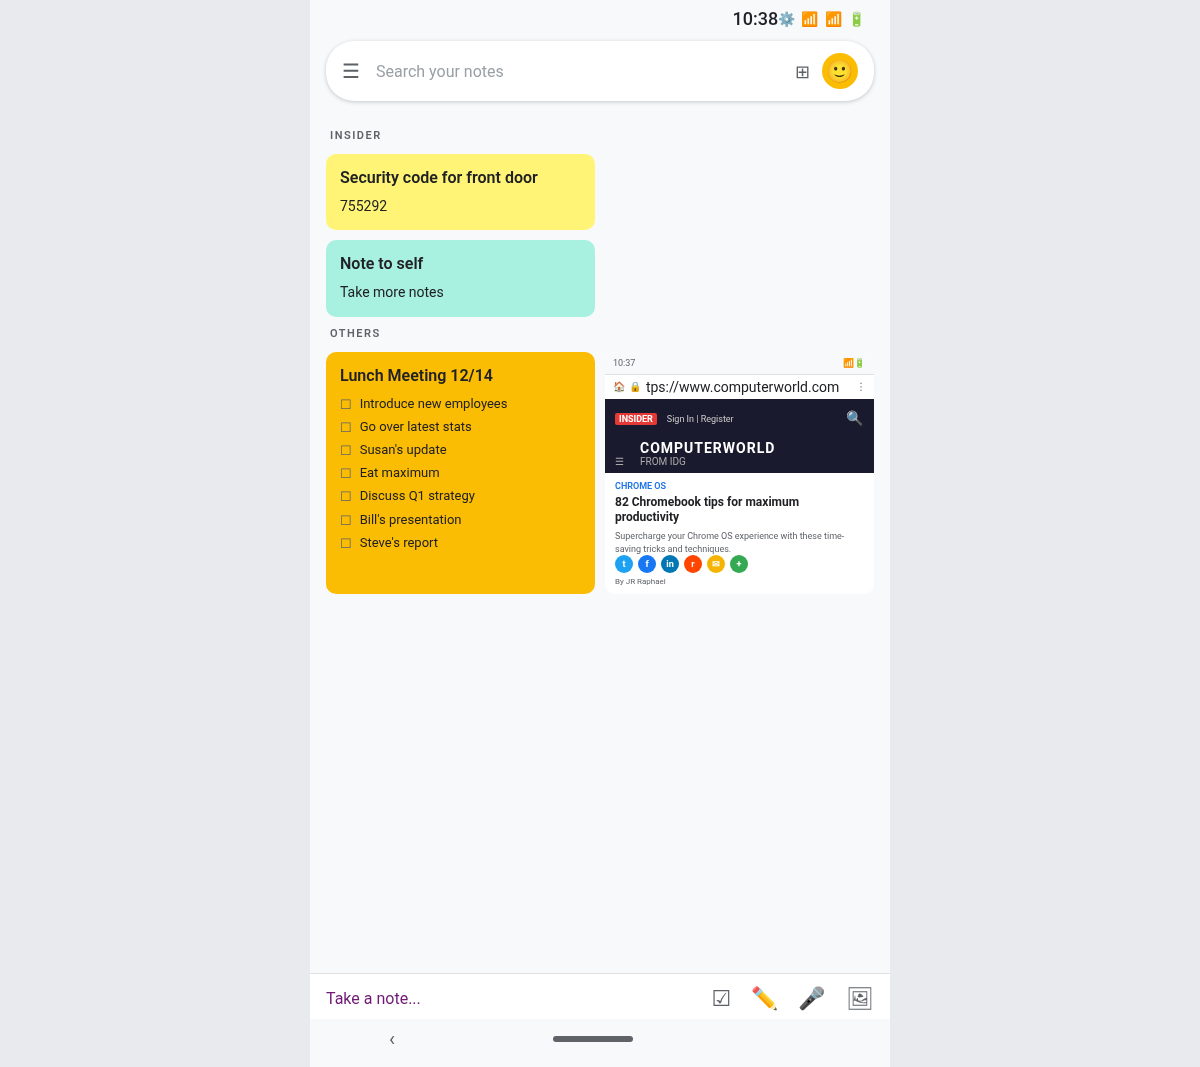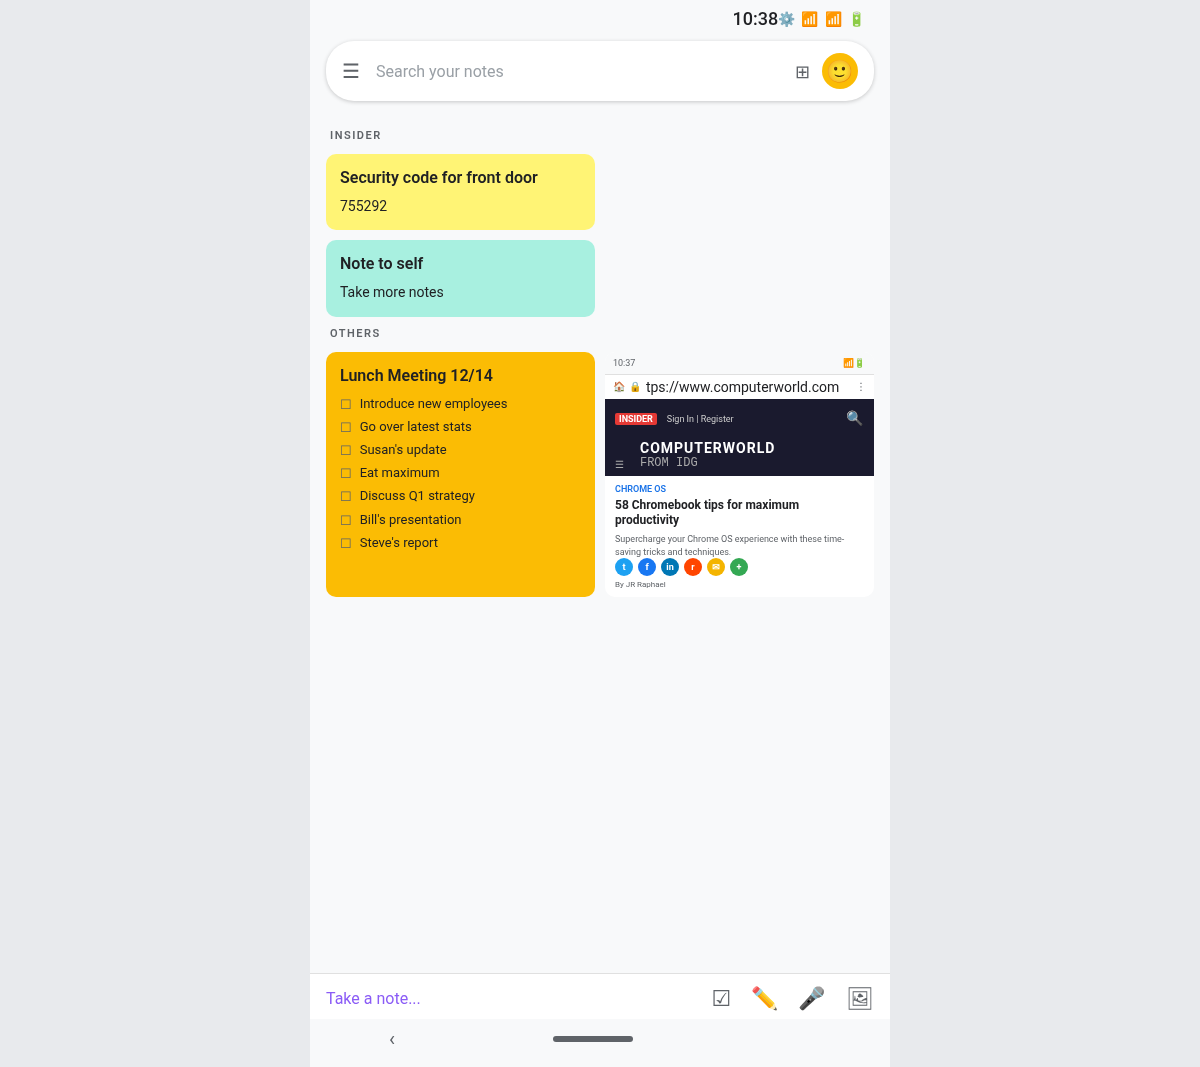--- a/index.html
+++ b/index.html
@@ -227,24 +227,23 @@
       align-items: flex-end;
       gap: 8px;
     }
     .cw-logo-text {
       font-size: 14px;
       font-weight: 700;
       color: #fff;
       letter-spacing: 1px;
     }
     .cw-from-idc {
-      font-size: 12px;
+      font-size: 10px;
       color: #aaa;
       display: block;
-      font-family: Liberation Mono, monospace;
     }
     .cw-article {
       padding: 8px 10px;
     }
     .cw-category {
       font-size: 9px;
       color: #1a73e8;
       font-weight: 600;
       margin-bottom: 4px;
     }
@@ -285,21 +284,21 @@
       padding: 12px 16px 8px;
       border-top: 1px solid #e0e0e0;
     }
     .bottom-input-row {
       display: flex;
       align-items: center;
       justify-content: space-between;
     }
     .bottom-placeholder {
       font-size: 16px;
-      color: #8b5cf6;
+      color: #701a75;
     }
     .bottom-action-icons {
       display: flex;
       gap: 20px;
       align-items: center;
     }
     .action-icon {
       font-size: 22px;
       color: #5f6368;
       cursor: pointer;
@@ -455,21 +454,21 @@
         </div>
         <div class="cw-header" style="padding:6px 10px;">
           <span style="font-size:10px;color:#aaa">☰</span>
           <div style="margin-left:8px">
             <div class="cw-logo-text">COMPUTERWORLD</div>
             <span class="cw-from-idc">FROM IDG</span>
           </div>
         </div>
         <div class="cw-article">
           <div class="cw-category">CHROME OS</div>
-          <div class="cw-title">58 Chromebook tips for maximum productivity</div>
+          <div class="cw-title">82 Chromebook tips for maximum productivity</div>
           <div class="cw-desc">Supercharge your Chrome OS experience with these time-saving tricks and techniques.</div>
           <div class="social-icons-row">
             <div class="social-dot" style="background:#1da1f2">t</div>
             <div class="social-dot" style="background:#1877f2">f</div>
             <div class="social-dot" style="background:#0077b5">in</div>
             <div class="social-dot" style="background:#ff4500">r</div>
             <div class="social-dot" style="background:#f4b400">✉</div>
             <div class="social-dot" style="background:#34a853">+</div>
           </div>
           <div class="cw-byline">By JR Raphael</div>

